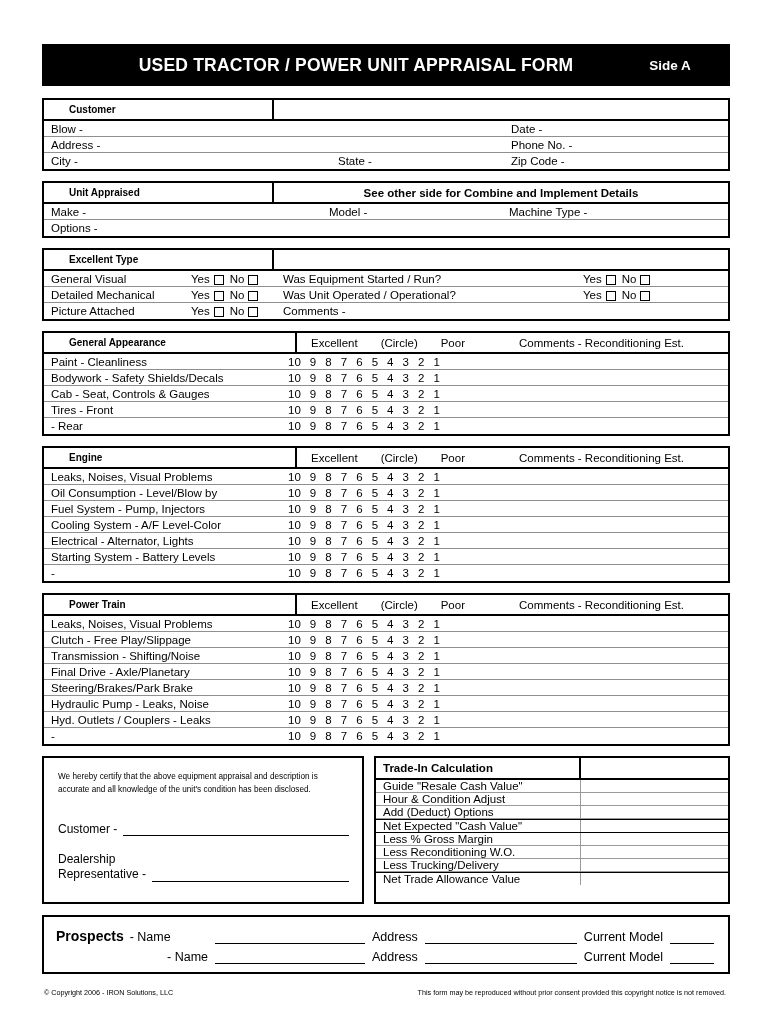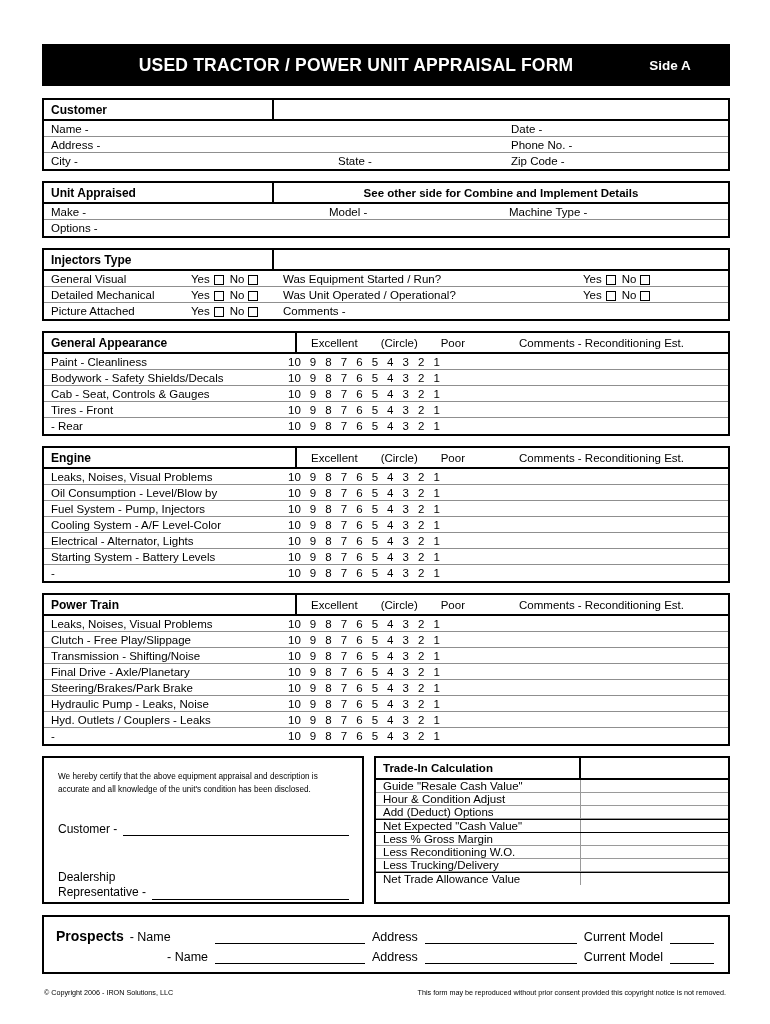--- a/index.html
+++ b/index.html
@@ -59,23 +59,23 @@
     border-bottom: 2px solid #000;
     height: 19px;
     align-items: center;
   }
   .sec-head .head-left {
     width: 230px;
     border-right: 2px solid #000;
     height: 100%;
     display: flex;
     align-items: center;
-    padding-left: 7px;
+    padding-left: 25px;
     box-sizing: border-box;
-    font-size: 12px;
+    font-size: 10px;
     font-weight: bold;
   }
   .sec-head .head-right {
     flex: 1;
     height: 100%;
     display: flex;
     align-items: center;
     font-size: 11.5px;
     font-weight: bold;
   }
@@ -163,21 +163,21 @@
   }
   .certify-text {
     font-size: 8.2px;
     line-height: 1.55;
     margin-bottom: 26px;
   }
   .sig-line {
     display: flex;
     align-items: flex-end;
     font-size: 12px;
-    margin-bottom: 34px;
+    margin-bottom: 16px;
   }
   .sig-label { white-space: nowrap; }
   .sig-rule {
     flex: 1;
     border-bottom: 1.4px solid #000;
     margin-left: 6px;
     height: 12px;
   }
   .sig-block { font-size: 12px; line-height: 1.25; }
   .sig-block .two-line { display: flex; align-items: flex-end; }
@@ -275,21 +275,21 @@
     <div class="main-title">USED TRACTOR / POWER UNIT APPRAISAL FORM</div>
     <div class="side-label">Side A</div>
   </div>
 
   <div class="section">
     <div class="sec-head">
       <div class="head-left">Customer</div>
       <div class="head-right"></div>
     </div>
     <div class="row">
-      <div class="cell c-name">Name -</div>
+      <div class="cell c-name">Blow -</div>
       <div class="cell c-right">Date -</div>
     </div>
     <div class="row">
       <div class="cell c-name">Address -</div>
       <div class="cell c-right">Phone No. -</div>
     </div>
     <div class="row">
       <div class="cell" style="width:287px">City -</div>
       <div class="cell" style="width:173px">State -</div>
       <div class="cell c-right">Zip Code -</div>
@@ -306,21 +306,21 @@
       <div class="cell u-mid">Model -</div>
       <div class="cell u-right">Machine Type -</div>
     </div>
     <div class="row">
       <div class="cell" style="flex:1">Options -</div>
     </div>
   </div>
 
   <div class="section">
     <div class="sec-head">
-      <div class="head-left">Injectors Type</div>
+      <div class="head-left">Excellent Type</div>
       <div class="head-right"></div>
     </div>
 
     <div class="row">
       <div class="cell at-label">General Visual</div>
       <div class="cell at-yn">
         <span class="yn-group">
           <span class="yn-text">Yes</span>
           <span class="chk"></span>
         </span>

